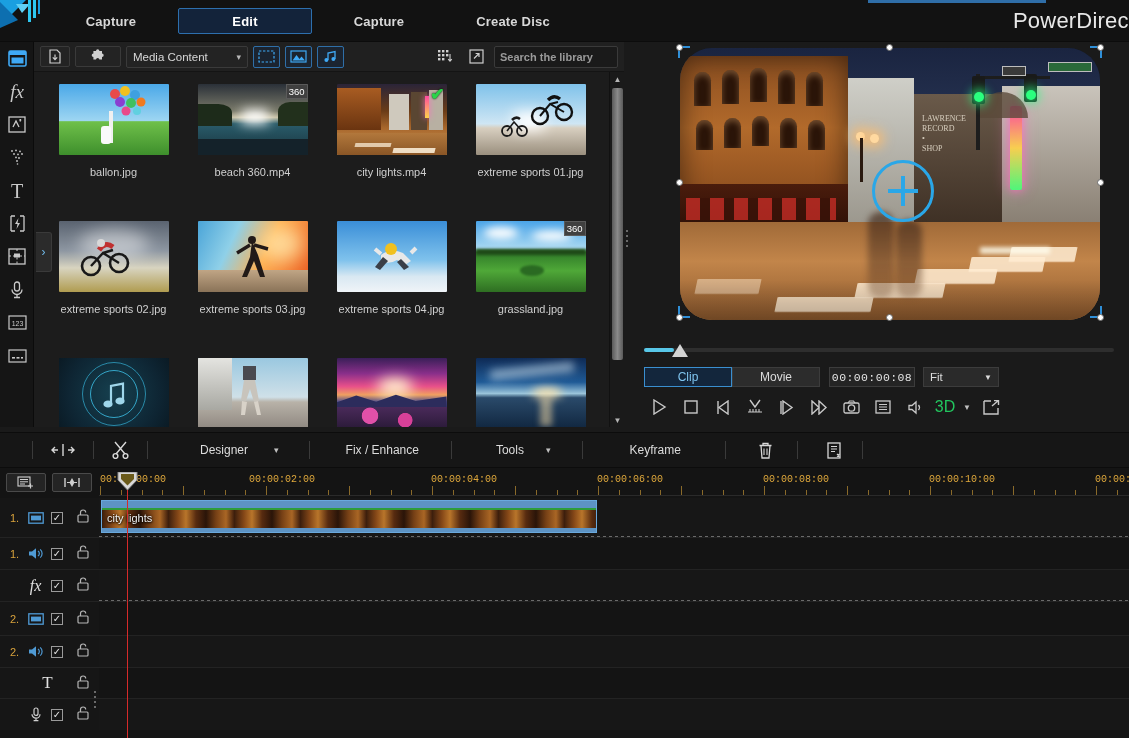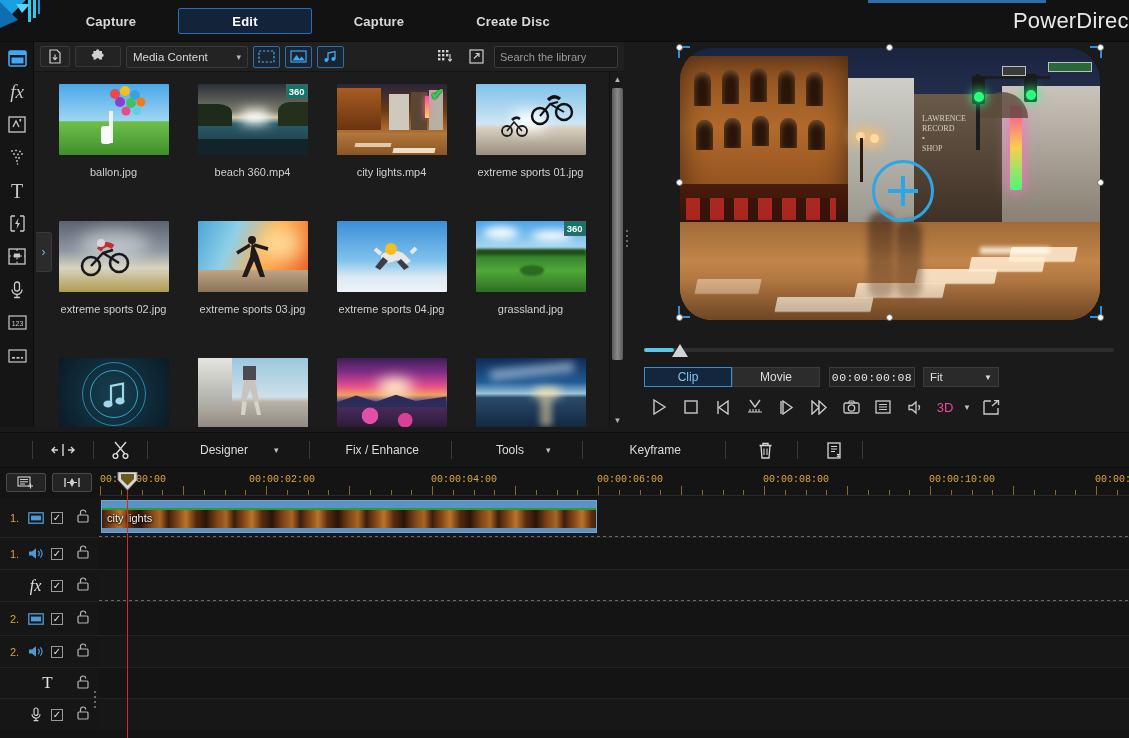--- a/index.html
+++ b/index.html
@@ -52,32 +52,32 @@
   .flatbtn{ width:26px; height:22px; display:flex; align-items:center; justify-content:center;
             cursor:pointer; color:#c7c7c7; }
   #mediasel{ width:122px; height:22px; background:#232323; border:1px solid #3a3a3a; border-radius:2px;
              display:flex; align-items:center; justify-content:space-between; padding:0 6px;
              font-size:11.5px; color:#d8d8d8; cursor:pointer; }
   .filt{ width:27px; height:22px; border:1px solid #2f6fa8; background:#1b2430; border-radius:2px;
          display:flex; align-items:center; justify-content:center; cursor:pointer; }
   #searchbox{ width:124px; height:22px; background:#1a1a1a; border:1px solid #3a3a3a; border-radius:2px;
               display:flex; align-items:center; padding:0 5px; gap:4px; }
   #searchbox input{ flex:1; background:transparent; border:none; outline:none; color:#cfcfcf;
-                    font-size:11px; font-family:"Liberation Sans", sans-serif; }
+                    font-size:11px; font-family:"Liberation Sans", sans-serif;font-weight:bold; }
   #searchbox input::placeholder{ color:#9a9a9a; }
 
   #grid{ position:absolute; left:0; top:30px; width:575px; height:355px; overflow:hidden;
          padding:12px 0 0 10px; }
   .cell{ width:139px; height:137px; float:left; margin:0 0 0 0; position:relative; }
   .thumbwrap{ width:110px; height:71px; margin:0 auto; position:relative; }
   .thumb{ width:110px; height:71px; background:#111; position:relative; overflow:hidden; border-radius:1px; }
   .cap{ text-align:center; font-size:11px; color:#cfcfcf; margin-top:11px; white-space:nowrap;
         overflow:hidden; text-overflow:ellipsis; }
-  .badge360{ position:absolute; right:0; top:0; background:#0f766e; color:#fff; font-size:9.5px;
-             line-height:11px; padding:1px 2px; border:1px solid #5a5a5a;font-weight:bold; }
+  .badge360{ position:absolute; right:0; top:0; background:#404040; color:#fff; font-size:9.5px;
+             line-height:11px; padding:1px 2px; border:1px solid #5a5a5a; }
   .chk{ position:absolute; right:2px; top:0px; font-size:17px; color:#2ad34a; font-weight:bold;
         text-shadow:0 0 2px #000; }
   
   #libscroll{ position:absolute; right:0; top:30px; width:15px; height:355px; background:#1a1a1a;
               border-left:1px solid #111; }
   .sbar-arrow{ width:15px; height:14px; display:flex; align-items:center; justify-content:center;
                color:#b5b5b5; font-size:8px; cursor:pointer; }
   #libthumb{ position:absolute; left:2px; top:16px; width:11px; height:272px;
              background:linear-gradient(90deg,#5a5a5a,#8a8a8a,#5a5a5a); border-radius:2px; cursor:pointer; }
   #panelgrip{ position:absolute; left:624px; top:224px; width:6px; height:28px;
@@ -710,21 +710,21 @@
             <rect x="1" y="1" width="14" height="12" fill="none" stroke="#c9c9c9" stroke-width="1.3"></rect>
             <path d="M4 4.5 H12 M4 7 H12 M4 9.5 H12" stroke="#c9c9c9" stroke-width="1.2"></path>
           </svg>
         </div>
       <div class="tbtn">
         <svg width="17" height="15" viewBox="0 0 17 15">
             <path d="M2 5.5 h3 L9 2 V13 L5 9.5 H2 z" fill="none" stroke="#c9c9c9" stroke-width="1.3"></path>
             <path d="M11.5 5 a4 4 0 0 1 0 5" fill="none" stroke="#c9c9c9" stroke-width="1.3"></path>
           </svg>
         </div>
-      <div class="tbtn" style="width:26px;font-size:13px;color:#ec4899">3D</div>
+      <div class="tbtn" style="width:26px;font-size:16px;color:#22c55e">3D</div>
       <div class="tbtn" style="width:14px;font-size:8px;color:#c0c0c0">▼</div>
       <div class="tbtn">
         <svg width="17" height="15" viewBox="0 0 17 15">
             <path d="M1 1 H8 M1 1 V14 H15 V8" fill="none" stroke="#c9c9c9" stroke-width="1.4"></path>
             <path d="M9 6 L15.5 .5 M11 .5 H15.5 V5" fill="none" stroke="#c9c9c9" stroke-width="1.4"></path>
           </svg>
         </div>
     </div>
   </div>
 

